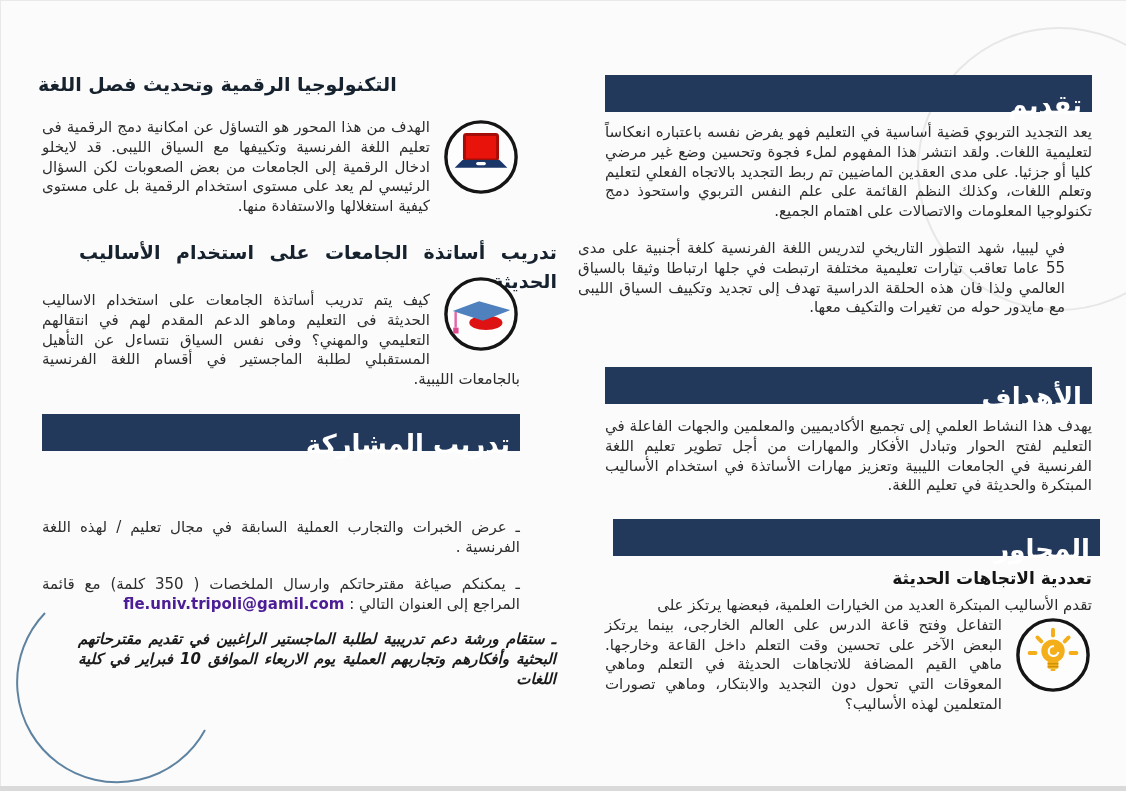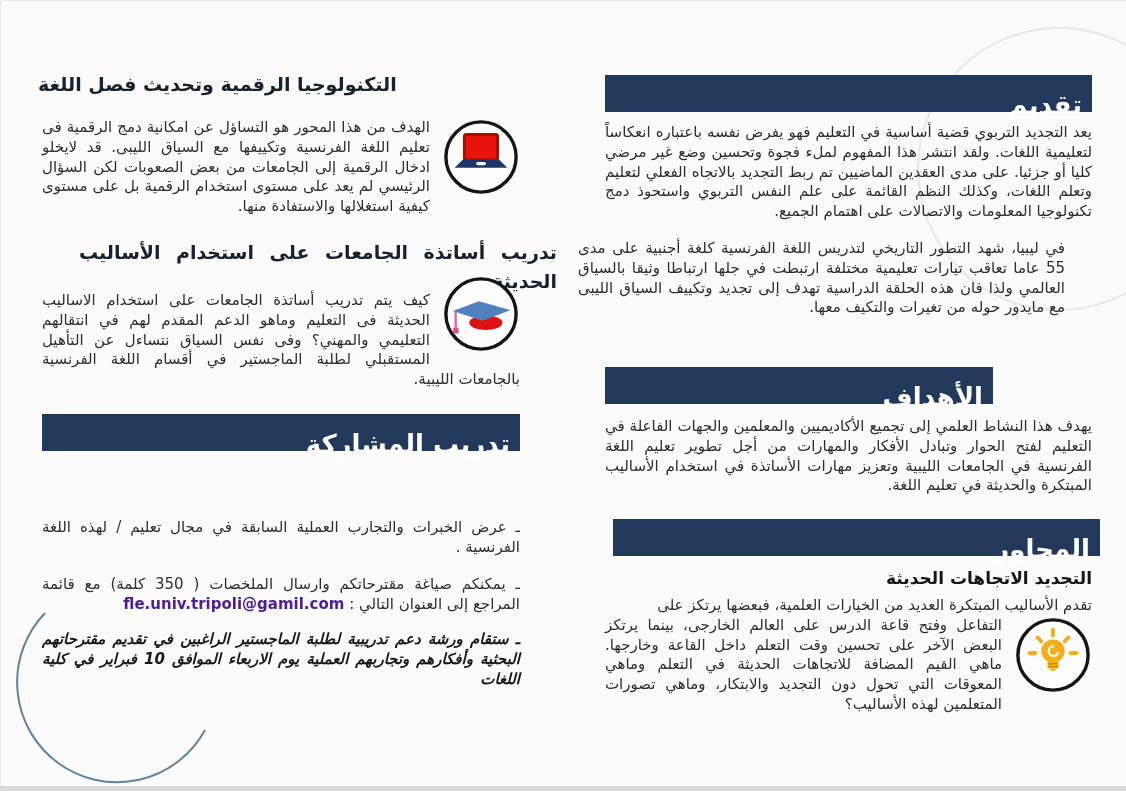--- a/index.html
+++ b/index.html
@@ -59,20 +59,21 @@
   }
   .email{
     font-weight:bold;
     color:#4c1d95;
     unicode-bidi:embed;
   }
   .workshop{
     font-weight:bold;
     font-style:italic;
     color:#1A1A1A;
+    margin-left:36px;
   }
   .deco-circle-tr{
     position:absolute;
     left:917px;top:27px;
     width:280px;height:280px;
     border:2px solid #E7E7E7;
     border-radius:50%;
   }
   .bottom-edge{
     position:absolute;
@@ -93,31 +94,31 @@
   </svg>
 
   <div class="banner" style="left:605px;top:75px;width:487px;">
     <span>تقديم</span>
   </div>
 
   <p class="body" style="left:605px;top:123px;width:487px;">يعد التجديد التربوي قضية أساسية في التعليم فهو يفرض نفسه باعتباره انعكاساً لتعليمية اللغات. ولقد انتشر هذا المفهوم لملء فجوة وتحسين وضع غير مرضي كليا أو جزئيا. على مدى العقدين الماضيين تم ربط التجديد بالاتجاه الفعلي لتعليم وتعلم اللغات، وكذلك النظم القائمة على علم النفس التربوي واستحوذ دمج تكنولوجيا المعلومات والاتصالات على اهتمام الجميع.</p>
 
   <p class="body" style="left:578px;top:239px;width:487px;">في ليبيا، شهد التطور التاريخي لتدريس اللغة الفرنسية كلغة أجنبية على مدى 55 عاما تعاقب تيارات تعليمية مختلفة ارتبطت في جلها ارتباطا وثيقا بالسياق العالمي ولذا فان هذه الحلقة الدراسية تهدف إلى تجديد وتكييف السياق الليبى مع مايدور حوله من تغيرات والتكيف معها.</p>
 
-  <div class="banner" style="left:605px;top:367px;width:388px;">
+  <div class="banner" style="left:605px;top:367px;width:487px;">
     <span>الأهداف</span>
   </div>
 
   <p class="body" style="left:605px;top:417px;width:487px;">يهدف هذا النشاط العلمي إلى تجميع الأكاديميين والمعلمين والجهات الفاعلة في التعليم لفتح الحوار وتبادل الأفكار والمهارات من أجل تطوير تعليم اللغة الفرنسية في الجامعات الليبية وتعزيز مهارات الأساتذة في استخدام الأساليب المبتكرة والحديثة في تعليم اللغة.</p>
 
   <div class="banner" style="left:605px;top:519px;width:487px;margin-left:8px;">
     <span>المحاور</span>
   </div>
 
-  <h3 class="subheading" style="left:605px;top:568px;width:487px;">التجديد الاتجاهات الحديثة</h3>
+  <h3 class="subheading" style="left:605px;top:568px;width:487px;">تعددية الاتجاهات الحديثة</h3>
 
   <div class="body" style="left:605px;top:596px;width:487px;">
     <span>تقدم الأساليب المبتكرة العديد من الخيارات العلمية،  فبعضها يرتكز على</span>
     <div>
       <span class="float-start">
         <svg width="78" height="78" viewBox="0 0 80 80">
           <circle cx="40" cy="40" r="36" fill="#FDFDFD" stroke="#151515" stroke-width="3.5"></circle>
           <g stroke="#F3AE1A" stroke-width="4" stroke-linecap="round">
             <line x1="16" y1="38" x2="22" y2="38"></line>
             <line x1="58" y1="38" x2="64" y2="38"></line>

